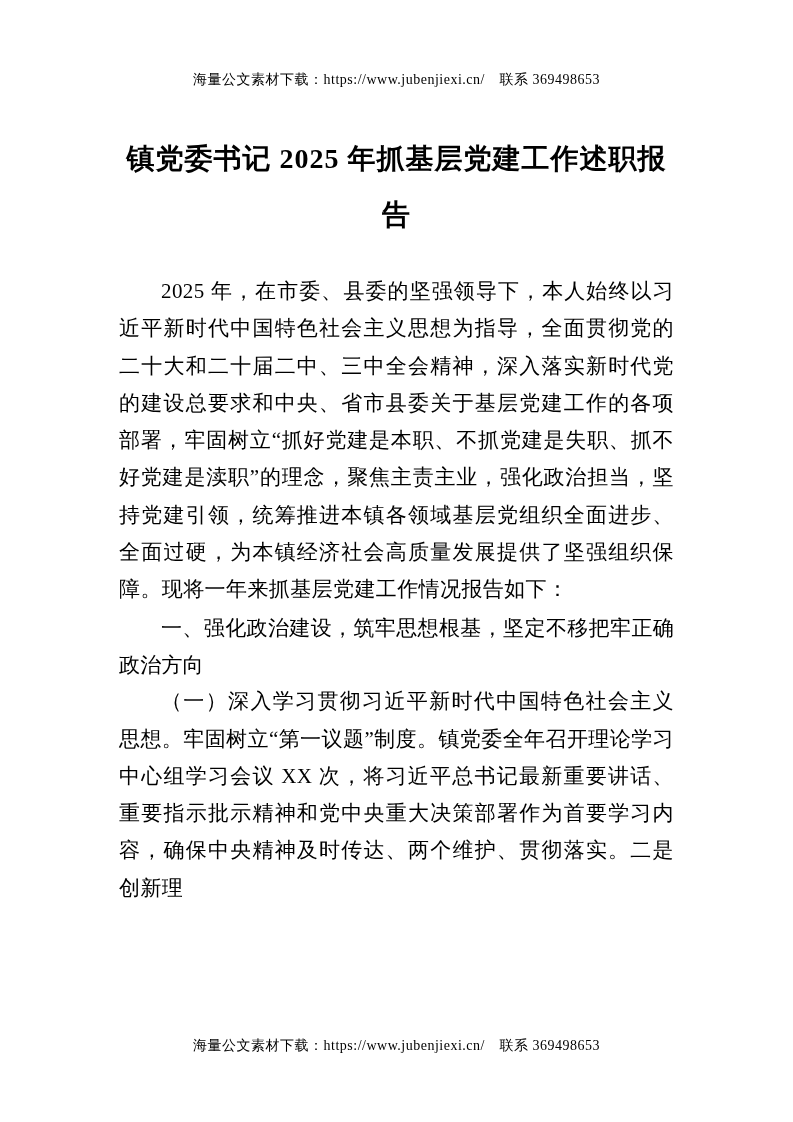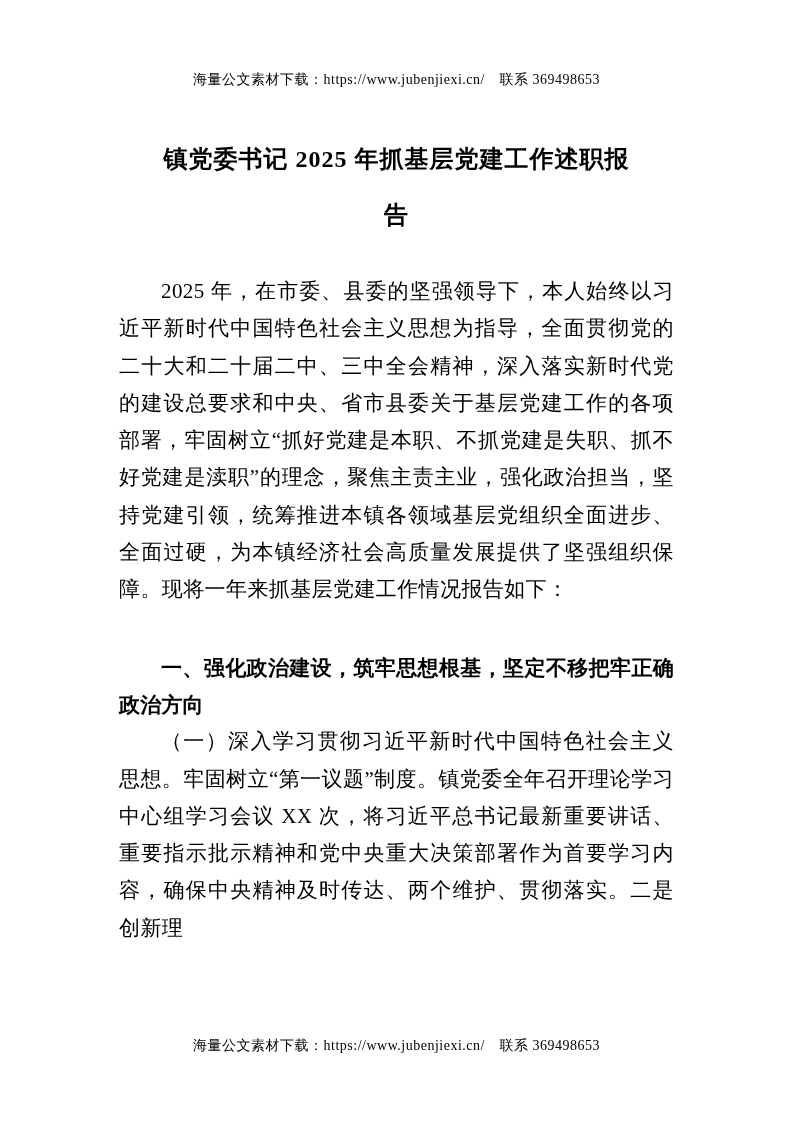--- a/index.html
+++ b/index.html
@@ -26,42 +26,41 @@
   }
   .page-header { top: 71px; }
   .page-footer { top: 1037px; }
   .content {
     position: absolute;
     left: 119px;
     top: 131px;
     width: 555px;
   }
   .doc-title {
-    font-size: 24px;
+    font-size: 28px;
     font-weight: bold;
     text-align: center;
     line-height: 56px;
     letter-spacing: 1px;
     margin-bottom: 30px;
   }
   .title-line { white-space: nowrap; }
   .para {
     font-size: 21px;
     line-height: 37.3px;
     text-align: justify;
     text-justify: inter-ideograph;
     text-indent: 2em;
     letter-spacing: 0.4px;
     word-break: break-all;
   }
   .para.heading1 {
     font-family: "Liberation Sans", "DejaVu Sans", sans-serif;
-    font-weight: bold;
+    font-weight: normal;
     letter-spacing: 0.2px;
-    margin-top: 40px;
   }
   .run-kaiti { font-family: "Liberation Serif", "DejaVu Serif", serif; }
   .run-fangsong { font-family: "Liberation Serif", "DejaVu Serif", serif; margin-top: 22px; }
 </style>
 </head>
 <body>
 
 <div class="page">
 
   <div class="page-header">

